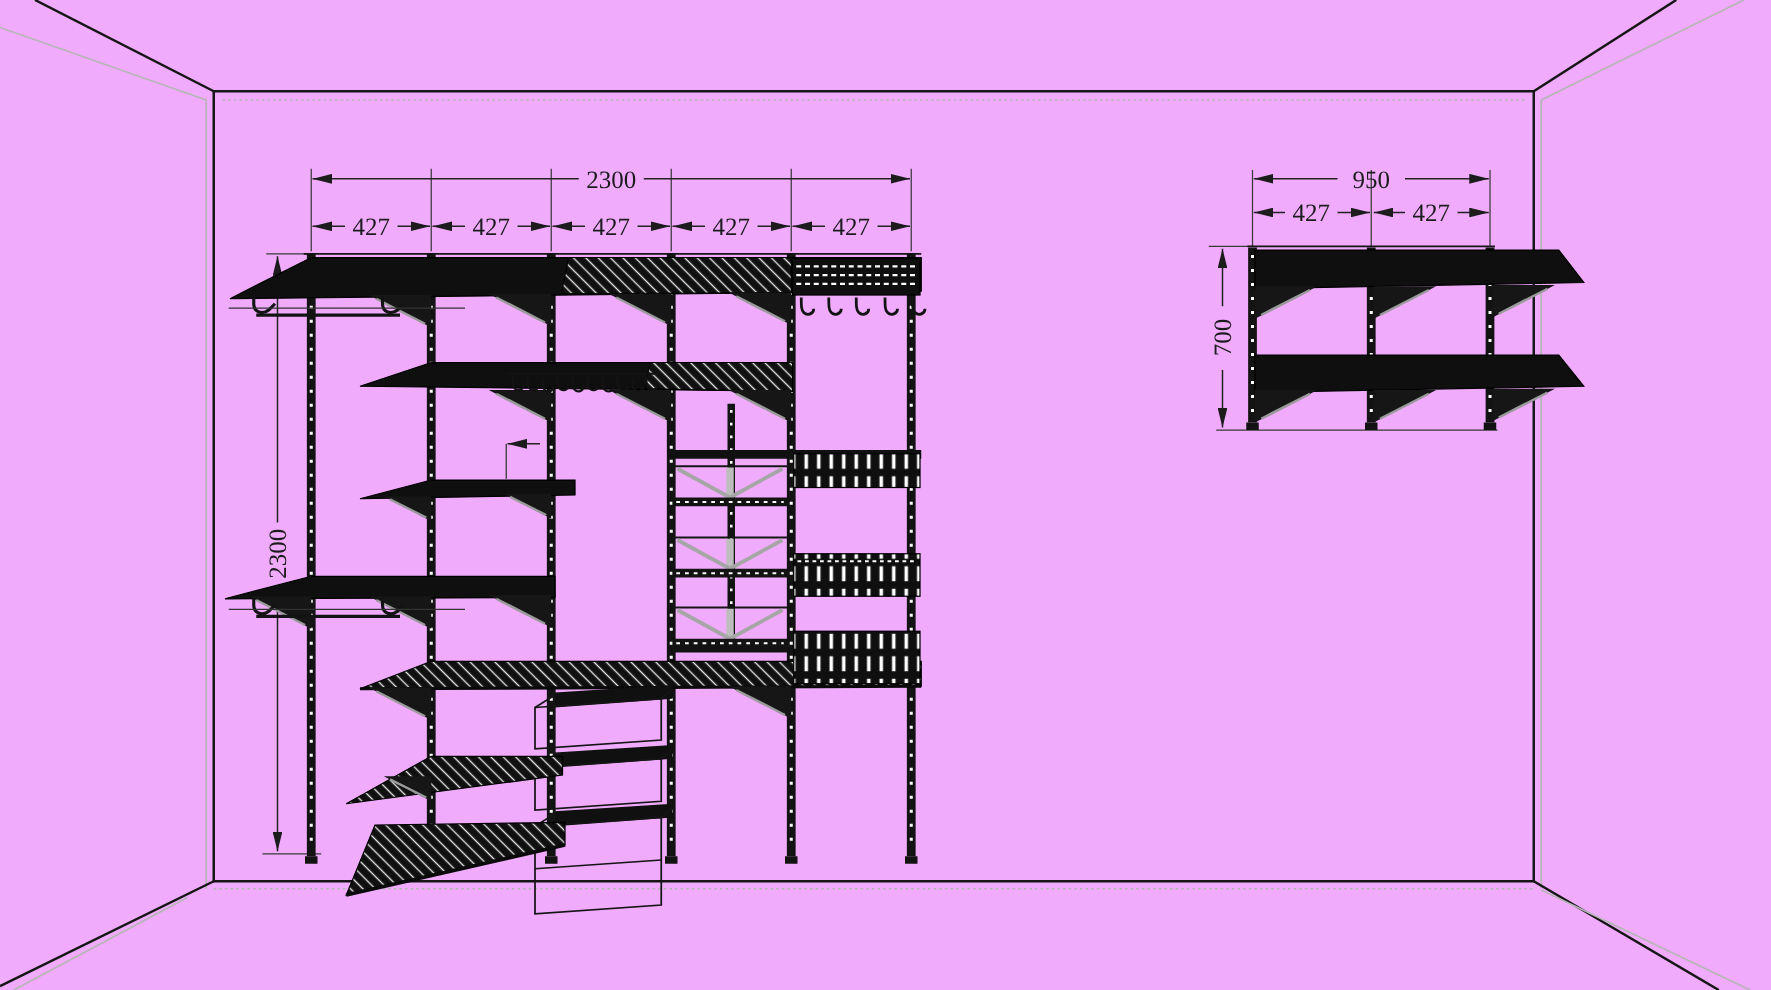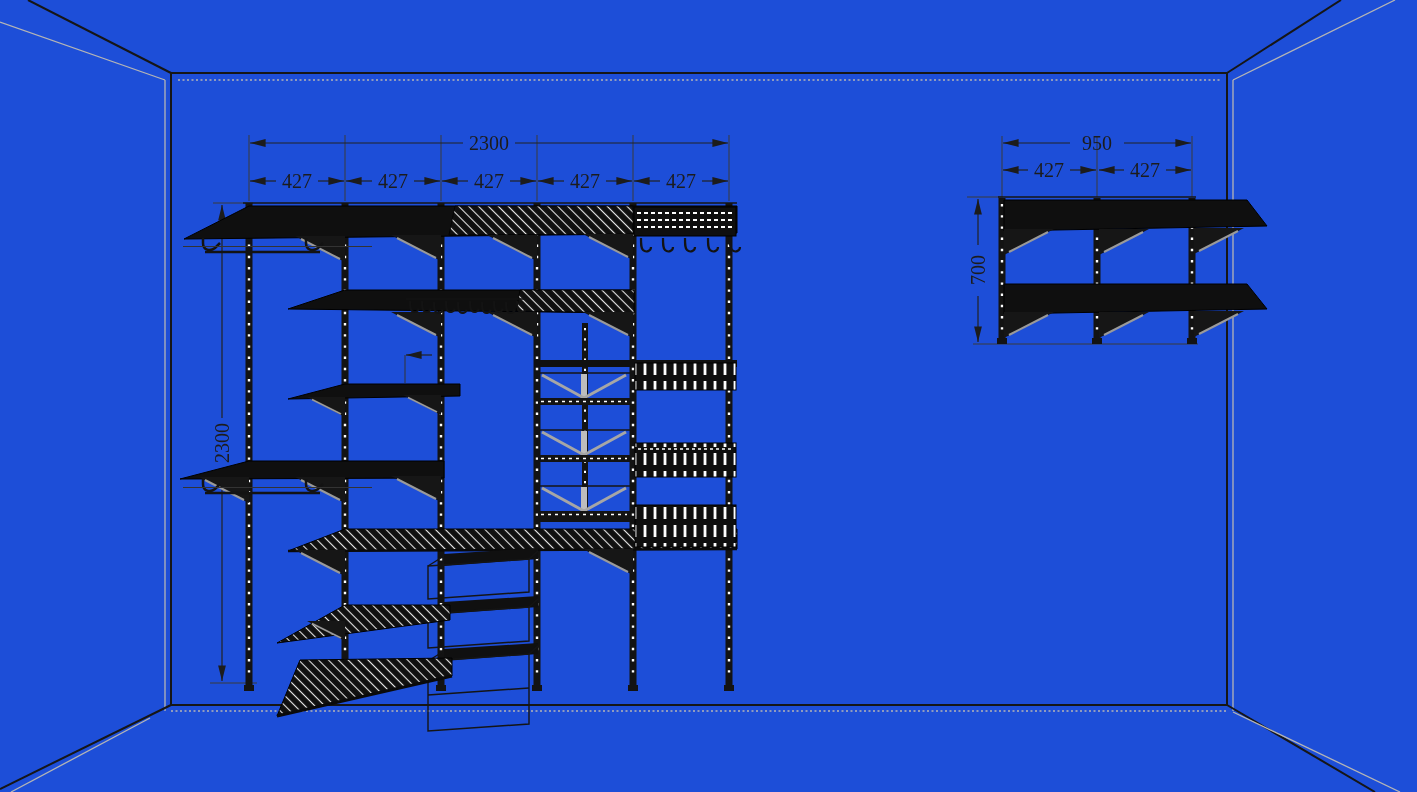--- a/index.html
+++ b/index.html
@@ -1,16 +1,16 @@
 <!DOCTYPE html>
 <html><head>
 <meta charset="utf-8">
 <style>
   html,body{margin:0;padding:0;background:#ffffff;}
-  .canvas-wrap{width:1417px;height:792px;background:#1d4ed8;overflow:hidden;position:relative;}
+  .canvas-wrap{width:1417px;height:792px;background:#f0abfc;overflow:hidden;position:relative;}
   svg{display:block;}
   .dimtext{font-family:"Liberation Serif", serif;font-size:20px;fill:#1c1c1c;}
   .ext{stroke:#3a3a3a;stroke-width:1;fill:none;}
   .dim{stroke:#222222;stroke-width:1.2;fill:none;}
   .gray{stroke:#b5b5b5;stroke-width:1.3;fill:none;}
   .wall{stroke:#161616;stroke-width:2;fill:none;}
   .shelf{fill:#0f0f0f;stroke:#000;stroke-width:1;}
   .thin{stroke:#161616;stroke-width:1.4;fill:none;}
   .wire{stroke:#151515;stroke-width:1.4;fill:none;}
 </style>

